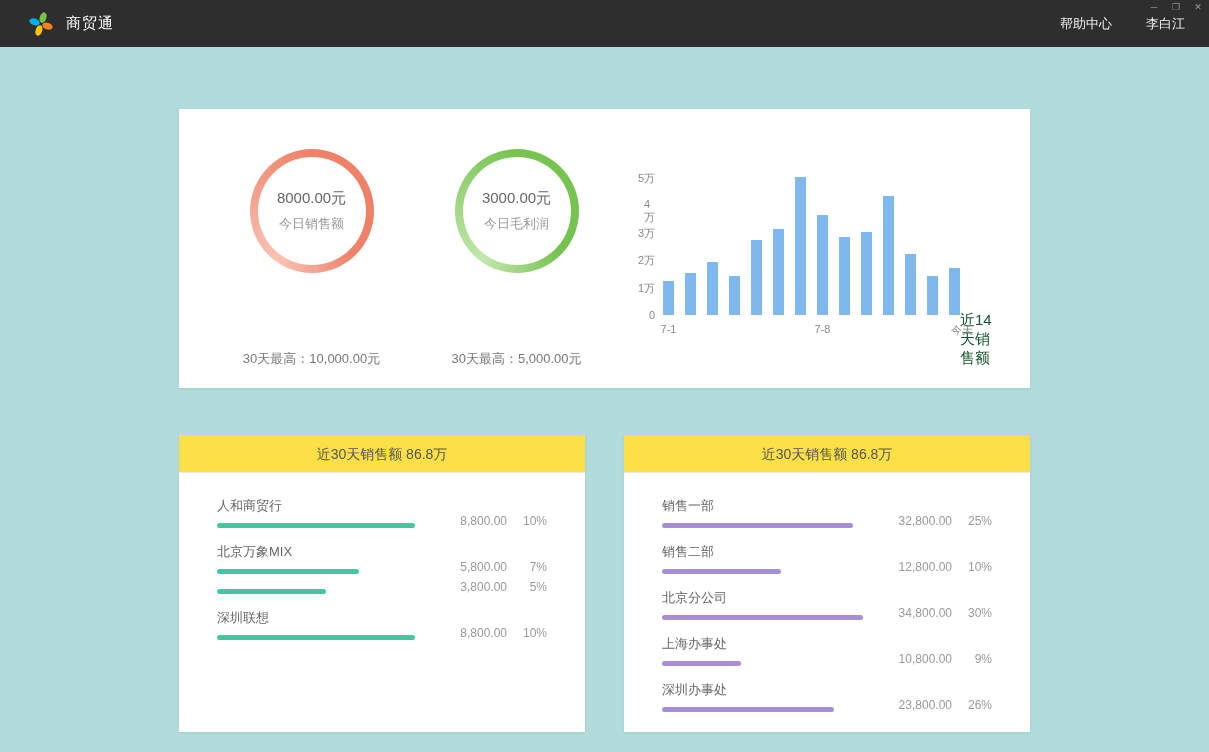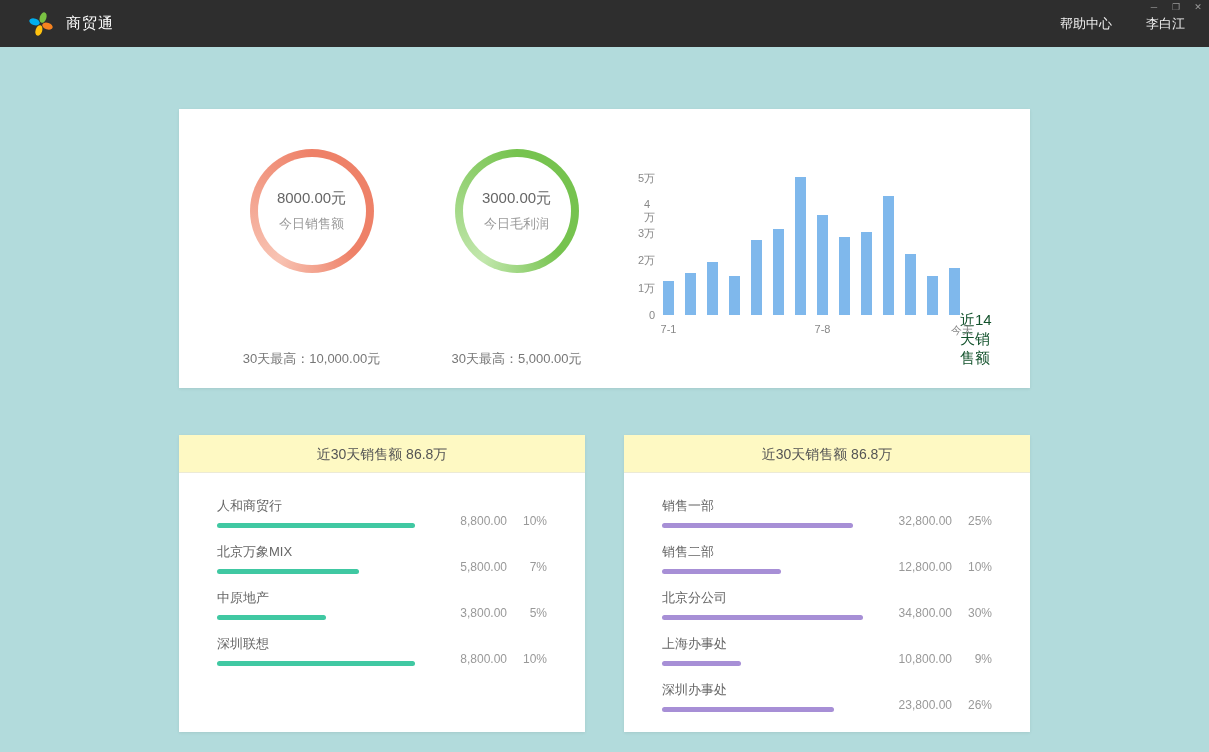--- a/index.html
+++ b/index.html
@@ -50,21 +50,21 @@
   .plot { width:297px; }
   .bars { display:flex; align-items:flex-end; gap:11px; height:138px; }
   .bar { width:11px; }
   .x-axis { position:relative; height:22px; width:297px; }
   .x-tick { position:absolute; top:8px; font-size:11px; color:#888; transform:translateX(-50%); white-space:nowrap; }
   .chart-caption { margin-top:auto; font-size:15px; color:#14532d; }
 
   .bottom-row { margin-top:47px; display:flex; justify-content:space-between; }
   .rank-card { width:406px; background:#fff; box-shadow:0 1px 3px rgba(0,0,0,.08); }
   .rank-header {
-    background:#fef9c3; height:38px; line-height:38px; text-align:center;
+    background:#fde047; height:38px; line-height:38px; text-align:center;
     font-size:14px; color:#555; border-bottom:1px solid #ecead6;
   }
   .rank-body { padding:24px 38px 20px; }
   .rank-row { position:relative; margin-bottom:15px; }
   .rank-row:last-child { margin-bottom:0; }
   .rank-name { font-size:13px; color:#666; margin-bottom:8px; }
   .rank-bar { height:5px; border-radius:2.5px; }
   .rank-value { position:absolute; right:0; bottom:0; font-size:12px; color:#999; display:flex; align-items:baseline; }
   .rank-amount { text-align:left; }
   .rank-percent { width:30px; text-align:right; margin-left:10px; }
@@ -172,21 +172,20 @@
           </div>
           <div class="rank-row">
             <div class="rank-name">北京万象MIX</div>
             <div class="rank-bar" style="width: 43%; background: rgb(64, 200, 162);"></div>
             <div class="rank-value">
               <span class="rank-amount">5,800.00</span>
               <span class="rank-percent">7%</span>
             </div>
           </div>
           <div class="rank-row">
-            <div class="rank-name">中原地产</div>
             <div class="rank-bar" style="width: 33%; background: rgb(64, 200, 162);"></div>
             <div class="rank-value">
               <span class="rank-amount">3,800.00</span>
               <span class="rank-percent">5%</span>
             </div>
           </div>
           <div class="rank-row">
             <div class="rank-name">深圳联想</div>
             <div class="rank-bar" style="width: 60%; background: rgb(64, 200, 162);"></div>
             <div class="rank-value">

